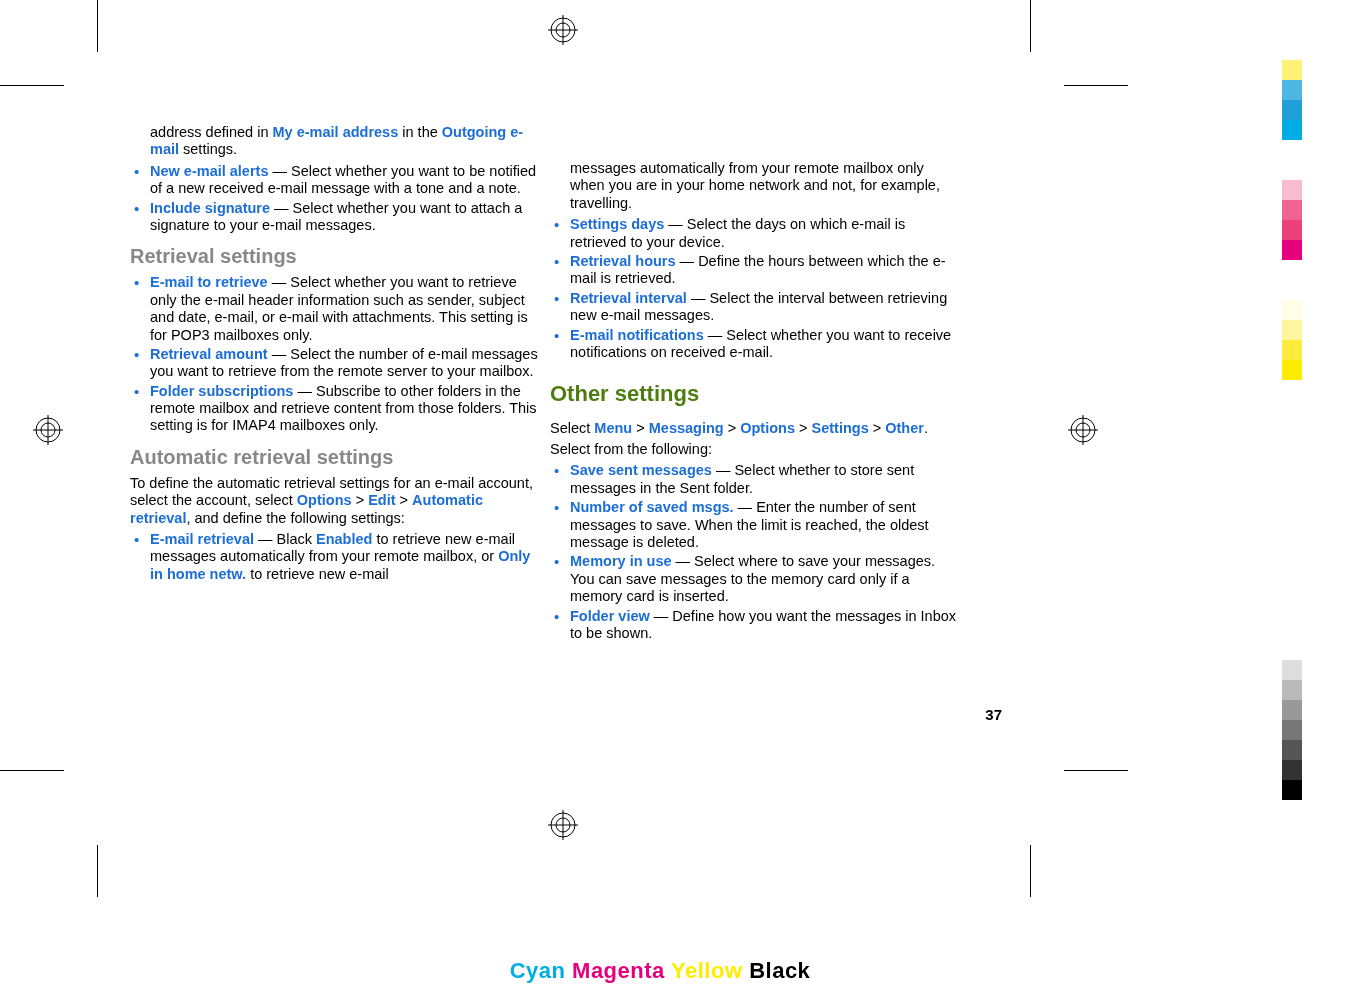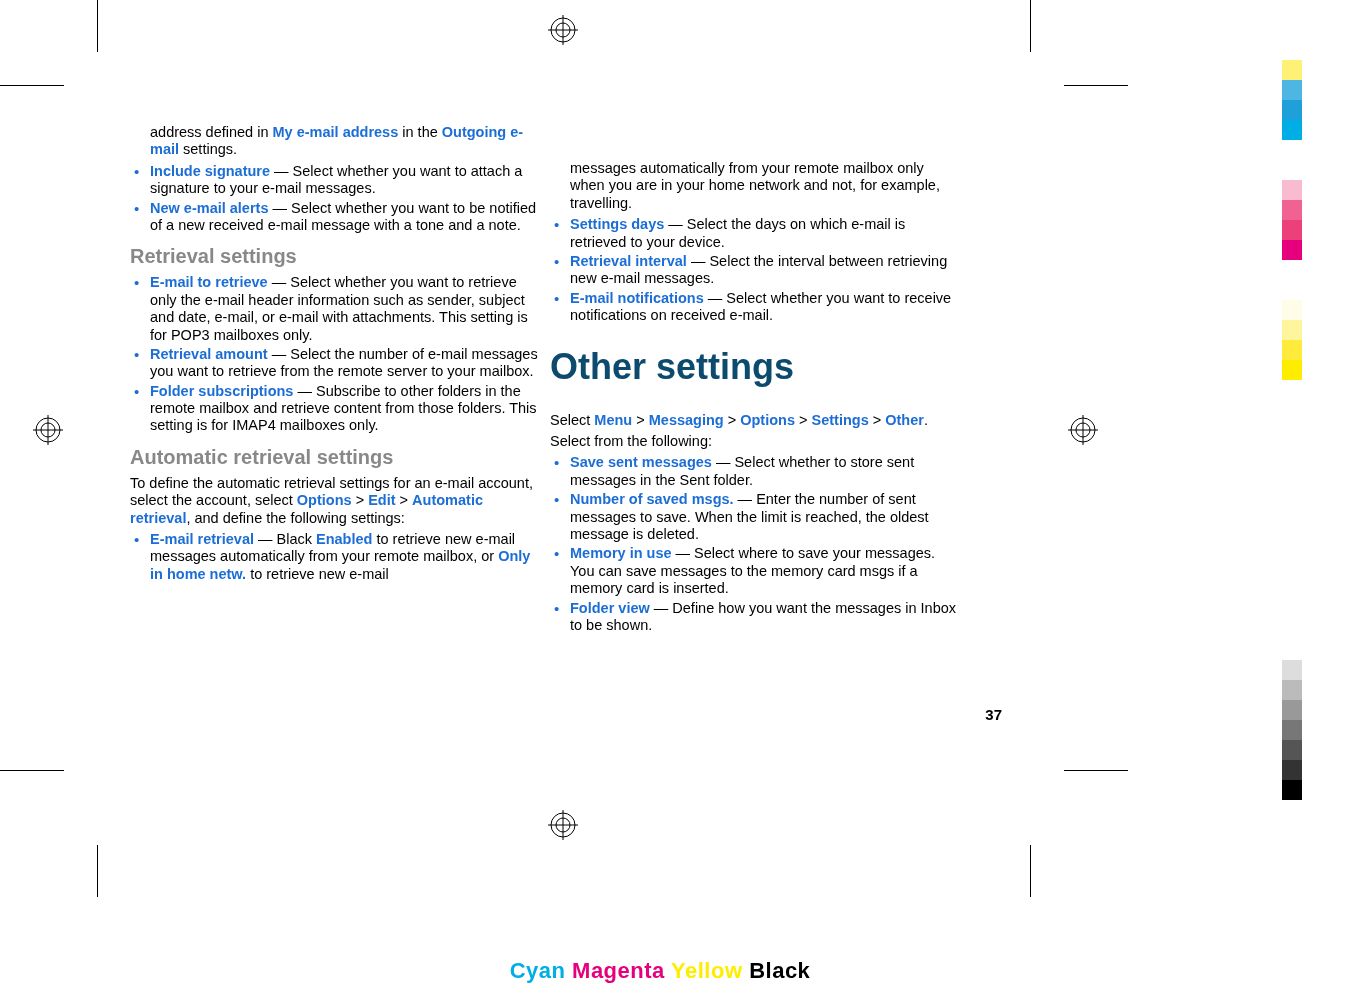--- a/index.html
+++ b/index.html
@@ -20,21 +20,21 @@
     display: flex;
     gap: 10px;
   }
   .col {
     width: 410px;
     font-size: 14.5px;
     line-height: 1.2;
   }
   .blue { color: #1c6ed6; font-weight: bold; }
   .grey-head { color: #888; font-weight: bold; font-size: 20px; margin: 10px 0 6px 0; }
-  .grey-head-lg { color: #0c4a6e; font-weight: bold; font-size: 36px; margin: 20px 0 24px 0; }
+  .grey-head-lg { color: #4d7c0f; font-weight: bold; font-size: 22px; margin: 20px 0 12px 0; }
   ul { list-style: none; padding: 0; margin: 4px 0; }
   li { position: relative; padding-left: 20px; margin-bottom: 2px; }
   li::before { content: "•"; color: #1c6ed6; position: absolute; left: 4px; top: 0; font-size: 15px; }
   p { margin: 4px 0; }
   .pagenum { position: absolute; right: 355px; top: 706px; font-weight: bold; font-size: 15px; }
   .reg-circle { position:absolute; width:30px; height:30px; }
   .reg-circle svg { width:30px; height:30px; }
 
   .color-bars { position:absolute; right:55px; top:60px; width:20px; }
   .color-bars div { width:20px; height:20px; }
@@ -127,22 +127,22 @@
   <div style="background:#333"></div>
   <div style="background:#000"></div>
 </div>
 
 <div class="page">
   <div class="col">
     <p style="padding-left:20px;">
       <span>address defined in </span><span class="blue">My e-mail address</span><span> in the </span><span class="blue">Outgoing e-mail</span><span> settings.</span>
     </p>
     <ul id="list-a">
+        <li><span class="blue">New e-mail alerts</span><span> — Select whether you want to be notified of a new received e-mail message with a tone and a note.</span></li>
         <li><span class="blue">Include signature</span><span> — Select whether you want to attach a signature to your e-mail messages.</span></li>
-        <li><span class="blue">New e-mail alerts</span><span> — Select whether you want to be notified of a new received e-mail message with a tone and a note.</span></li>
       </ul>
 
     <div class="grey-head">Retrieval settings</div>
     <ul id="list-b">
         <li><span class="blue">E-mail to retrieve</span><span> — Select whether you want to retrieve only the e-mail header information such as sender, subject and date, e-mail, or e-mail with attachments. This setting is for POP3 mailboxes only.</span></li>
         <li><span class="blue">Retrieval amount</span><span> — Select the number of e-mail messages you want to retrieve from the remote server to your mailbox.</span></li>
         <li><span class="blue">Folder subscriptions</span><span> — Subscribe to other folders in the remote mailbox and retrieve content from those folders. This setting is for IMAP4 mailboxes only.</span></li>
       </ul>
 
     <div class="grey-head">Automatic retrieval settings</div>
@@ -153,33 +153,34 @@
       <li>
         <span class="blue">E-mail retrieval</span><span> — Black </span><span class="blue">Enabled</span><span> to retrieve new e-mail messages automatically from your remote mailbox, or </span><span class="blue">Only in home netw.</span><span> to retrieve new e-mail</span>
       </li>
     </ul>
   </div>
 
   <div class="col">
     <p style="padding-left:20px;margin-top:40px;">messages automatically from your remote mailbox only when you are in your home network and not, for example, travelling.</p>
     <ul id="list-d">
         <li><span class="blue">Settings days</span><span> — Select the days on which e-mail is retrieved to your device.</span></li>
+        <li><span class="blue">Retrieval hours</span><span> — Define the hours between which the e-mail is retrieved.</span></li>
         <li><span class="blue">Retrieval interval</span><span> — Select the interval between retrieving new e-mail messages.</span></li>
         <li><span class="blue">E-mail notifications</span><span> — Select whether you want to receive notifications on received e-mail.</span></li>
       </ul>
 
     <div class="grey-head-lg">Other settings</div>
     <p>
       <span>Select </span><span class="blue">Menu</span><span> &gt; </span><span class="blue">Messaging</span><span> &gt; </span><span class="blue">Options</span><span> &gt; </span><span class="blue">Settings</span><span> &gt; </span><span class="blue">Other</span><span>.</span>
     </p>
     <p>Select from the following:</p>
     <ul id="list-e">
         <li><span class="blue">Save sent messages</span><span> — Select whether to store sent messages in the Sent folder.</span></li>
         <li><span class="blue">Number of saved msgs.</span><span> — Enter the number of sent messages to save. When the limit is reached, the oldest message is deleted.</span></li>
-        <li><span class="blue">Memory in use</span><span> — Select where to save your messages. You can save messages to the memory card msgs if a memory card is inserted.</span></li>
+        <li><span class="blue">Memory in use</span><span> — Select where to save your messages. You can save messages to the memory card only if a memory card is inserted.</span></li>
         <li><span class="blue">Folder view</span><span> — Define how you want the messages in Inbox to be shown.</span></li>
       </ul>
   </div>
 </div>
 
 <div class="pagenum">37</div>
 
 <div class="cmyk">
   <span class="c">Cyan</span>
   <span class="m">Magenta</span>

